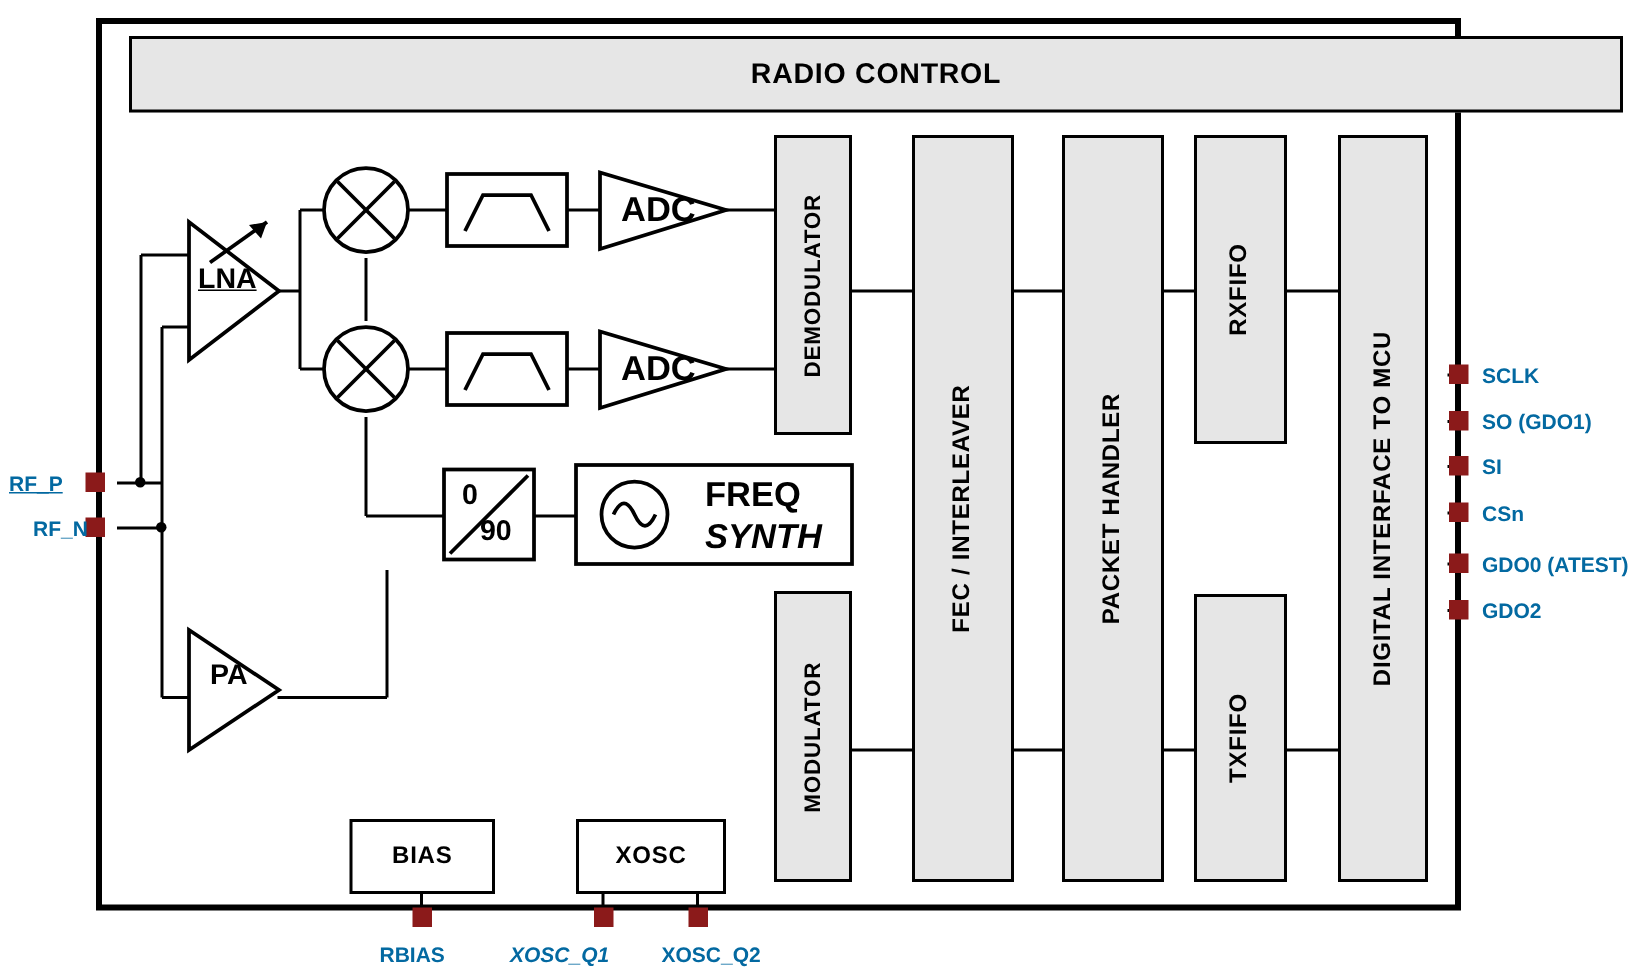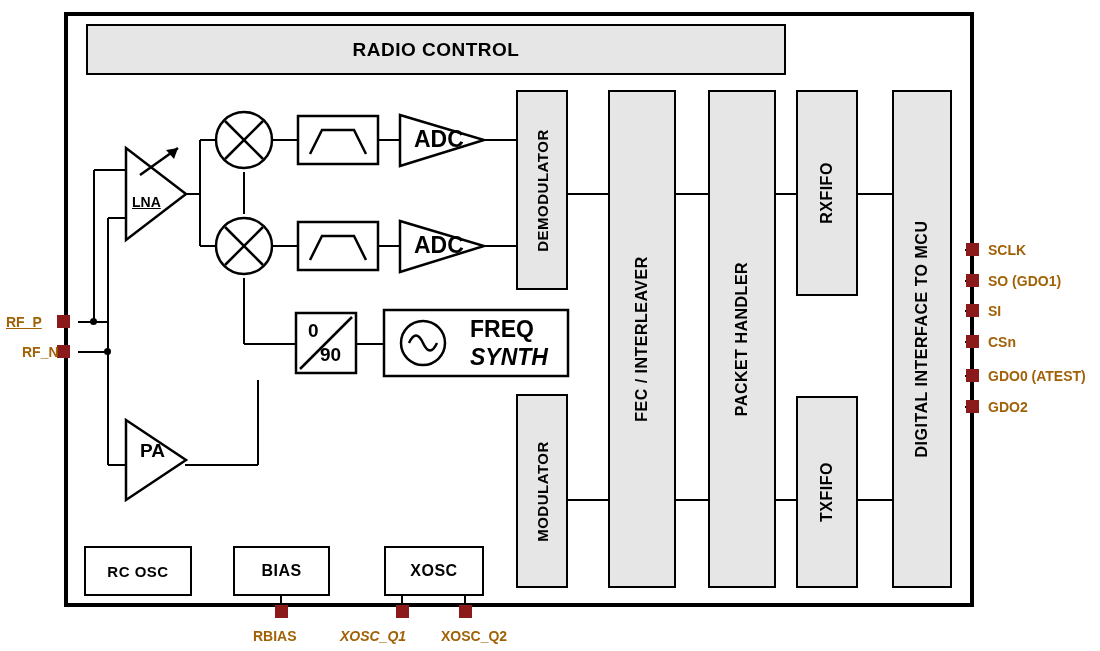--- a/index.html
+++ b/index.html
@@ -51,21 +51,21 @@
   .pad {
     position: absolute;
     width: 13px;
     height: 13px;
     background: #8b1a1a;
   }
   .padlabel {
     position: absolute;
     font-size: 14px;
     font-weight: bold;
-    color: #a16207;
+    color: #0369a1;
     white-space: nowrap;
   }
   .dot {
     position: absolute;
     width: 7px;
     height: 7px;
     background: #000000;
     border-radius: 50%;
   }
   svg.overlay {
@@ -83,21 +83,21 @@
     white-space: nowrap;
   }
 </style>
 </head>
 <body>
 
 <div id="canvas">
 
   <div class="chip-outline"></div>
 
-  <div class="blk" style="left:86px; top:24px; width:700px; height:51px; font-size:19px;">
+  <div class="blk" style="left:86px; top:24px; width:996px; height:51px; font-size:19px;">
     <span>RADIO CONTROL</span>
   </div>
 
   <svg class="overlay">
     <g stroke="#000000" stroke-width="2" fill="none">
 
       <line x1="78" y1="322" x2="108" y2="322"></line>
       <line x1="78" y1="352" x2="108" y2="352"></line>
 
       <line x1="94" y1="322" x2="94" y2="170"></line>
@@ -203,21 +203,21 @@
     <g>
       <rect x="384" y="310" width="184" height="66" fill="#ffffff" stroke="#000000" stroke-width="2.5"></rect>
       <circle cx="423" cy="343" r="22" fill="#ffffff" stroke="#000000" stroke-width="2.5"></circle>
       <path d="M 409 343 Q 416 328 423 343 Q 430 358 437 343" fill="none" stroke="#000000" stroke-width="2.5"></path>
     </g>
   </svg>
 
   <div class="dot" style="left:90px; top:318px;"></div>
   <div class="dot" style="left:104px; top:348px;"></div>
 
-  <div class="lbl" style="left:132px; top:194px; font-size:14px;text-decoration:underline;">LNA</div>
+  <div class="lbl" style="left:132px; top:176px; font-size:19px;text-decoration:underline;">LNA</div>
   <div class="lbl" style="left:140px; top:440px; font-size:19px;">PA</div>
   <div class="lbl" style="left:414px; top:126px; font-size:23px;">ADC</div>
   <div class="lbl" style="left:414px; top:232px; font-size:23px;">ADC</div>
   <div class="lbl" style="left:308px; top:320px; font-size:19px;">0</div>
   <div class="lbl" style="left:320px; top:344px; font-size:19px;">90</div>
   <div class="lbl" style="left:470px; top:316px; font-size:23px;">FREQ</div>
   <div class="lbl" style="left:470px; top:344px; font-size:23px;font-style:italic;">SYNTH</div>
 
   <div class="blk vert" style="left:516px; top:90px; width:52px; height:200px; font-size:15px;">
     <span>DEMODULATOR</span>
@@ -240,23 +240,20 @@
   </div>
 
   <div class="blk vert" style="left:796px; top:396px; width:62px; height:192px; font-size:16px;">
     <span>TXFIFO</span>
   </div>
 
   <div class="blk vert" style="left:892px; top:90px; width:60px; height:498px; font-size:16px;">
     <span>DIGITAL INTERFACE TO MCU</span>
   </div>
 
-  <div class="blk white" style="left:84px; top:546px; width:108px; height:50px; font-size:15px;">
-    <span>RC OSC</span>
-  </div>
   <div class="blk white" style="left:384px; top:546px; width:100px; height:50px; font-size:16px;">
     <span>XOSC</span>
   </div>
   <div class="blk white" style="left:233px; top:546px; width:97px; height:50px; font-size:16px;">
     <span>BIAS</span>
   </div>
 
   <div class="pad" style="left:57px; top:315px;"></div>
   <div class="padlabel" style="left:6px; top:314px;text-decoration:underline;">RF_P</div>
 

